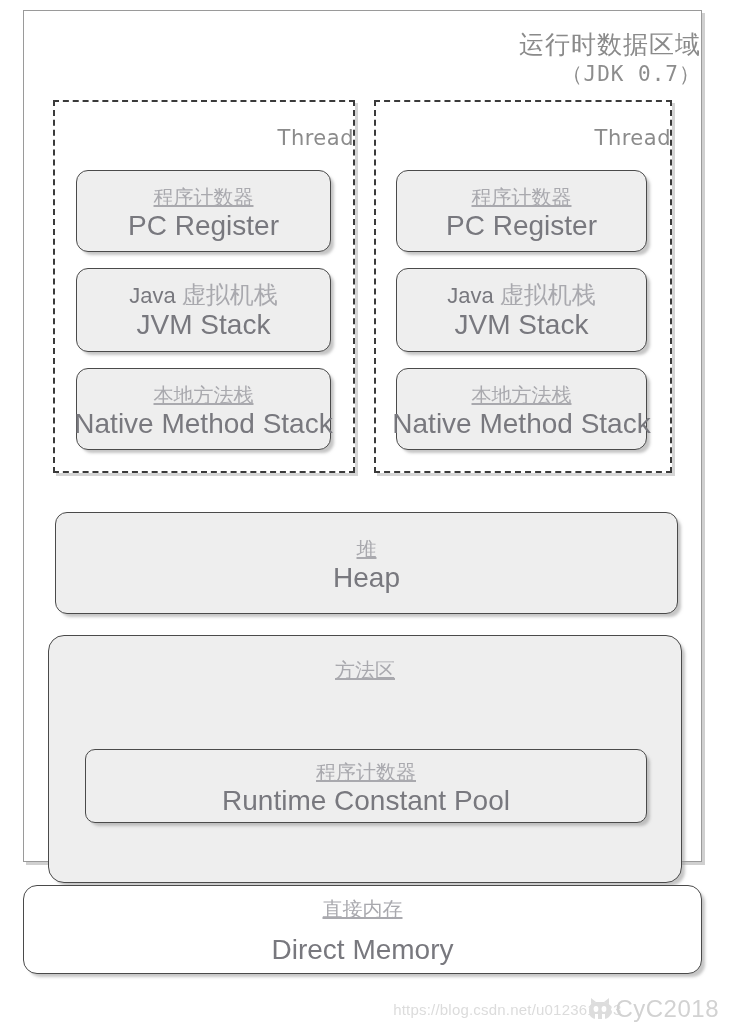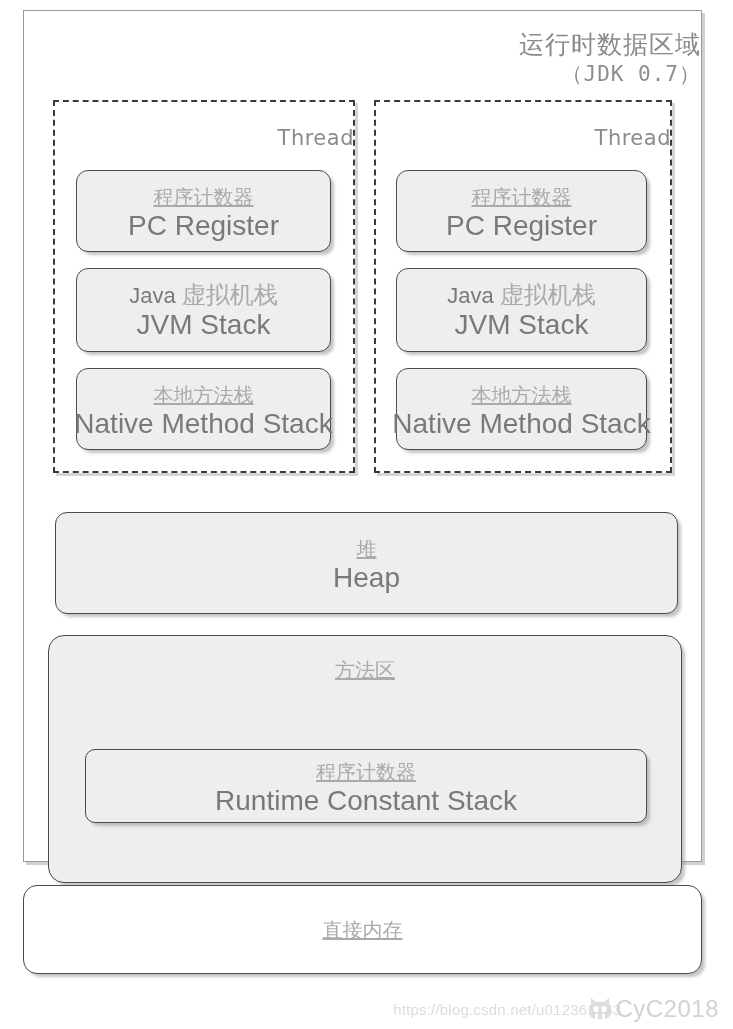--- a/index.html
+++ b/index.html
@@ -256,26 +256,27 @@
     <div class="line-cn">堆</div>
     <div class="line-en">Heap</div>
   </div>
 
   <div class="block method-box">
     <div class="method-head">
       <div class="line-cn">方法区</div>
     </div>
     <div class="rcp-box">
       <div class="line-cn">程序计数器</div>
-      <div class="line-en">Runtime Constant Stack</div>
+      <div class="line-en">Runtime Constant Pool</div>
     </div>
   </div>
 
   <div class="block white direct-box">
     <div class="line-cn">直接内存</div>
+    <div class="line-en">Direct Memory</div>
   </div>
 
   <div class="watermark">
     <span class="wm-url">https://blog.csdn.net/u012361633</span>
     <span class="wm-logo">
       <svg width="26" height="24" viewBox="0 0 26 24" aria-hidden="true">
         <path d="M4 7 L4 1 L9 5 Z" fill="#dddddd"></path>
         <path d="M22 7 L22 1 L17 5 Z" fill="#dddddd"></path>
         <rect x="2" y="5" width="22" height="17" rx="7" fill="#dddddd"></rect>
         <ellipse cx="9" cy="12" rx="2.4" ry="3" fill="#ffffff"></ellipse>

